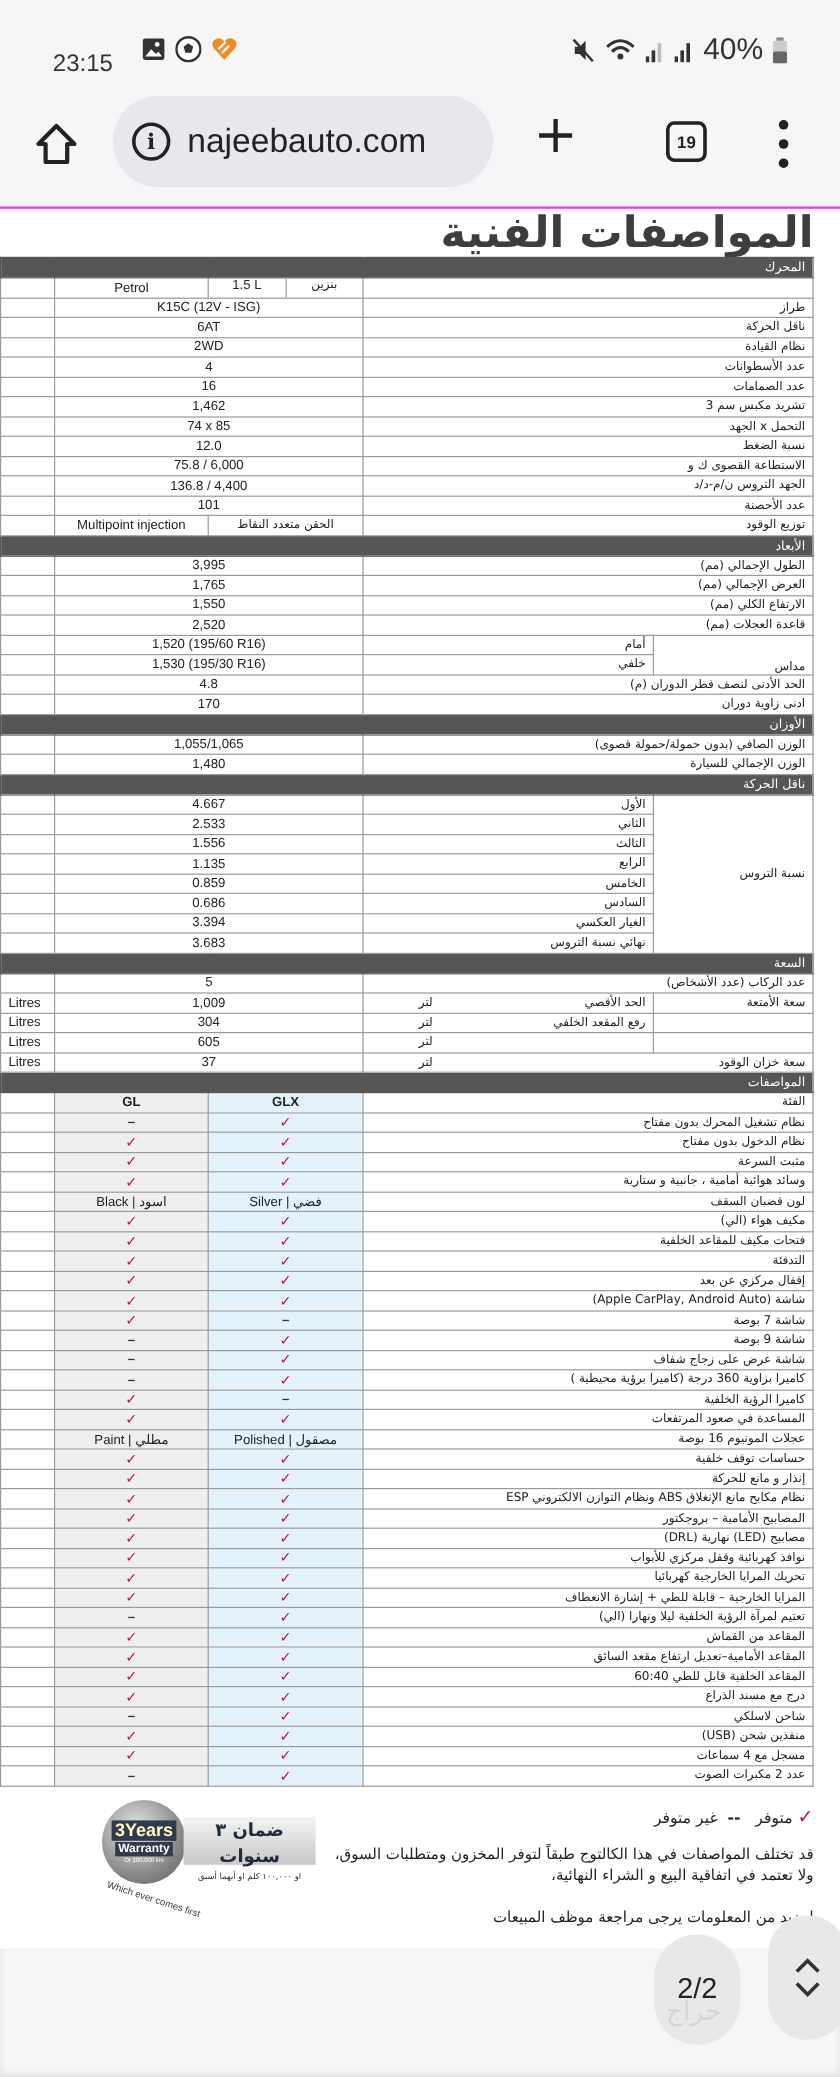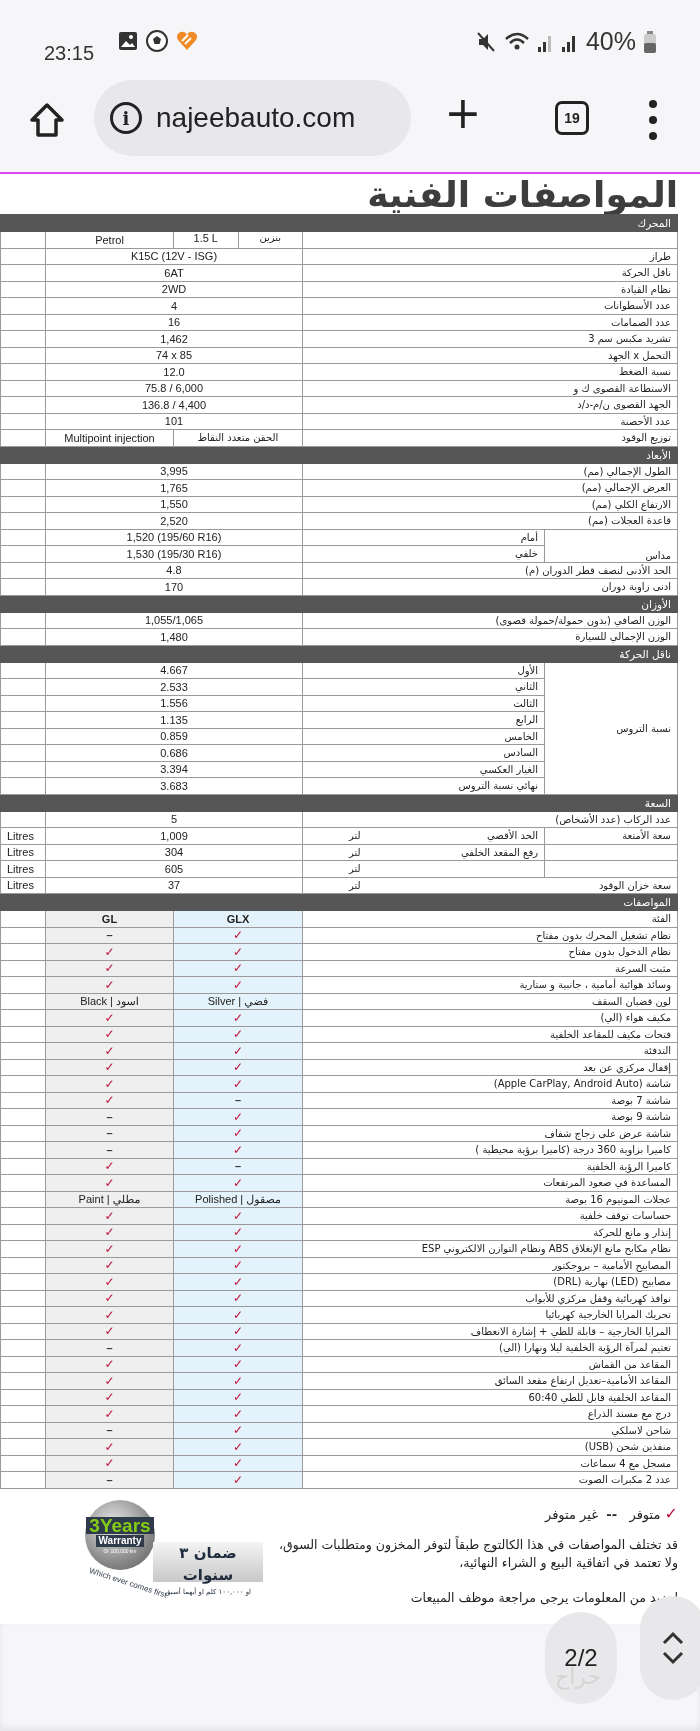--- a/index.html
+++ b/index.html
@@ -33,24 +33,24 @@
   .dash { color: #333; font-weight: bold; }
   .bold { font-weight: bold; }
 
   .footer { position: absolute; left: 0; top: 1320px; width: 700px; height: 130px; }
   .legend { position: absolute; right: 22px; top: 10px; direction: rtl; font-size: 13px; color: #222; font-family: "DejaVu Sans", sans-serif; }
   .legend .check { font-size: 16px; }
   .note { position: absolute; right: 22px; top: 42px; width: 400px; direction: rtl; text-align: right; font-size: 12.5px; line-height: 18px; color: #222; font-family: "DejaVu Sans", sans-serif; }
   .note2 { position: absolute; right: 22px; top: 96px; direction: rtl; font-size: 12.5px; color: #222; font-family: "DejaVu Sans", sans-serif; }
   .warranty { position: absolute; left: 85px; top: 6px; width: 200px; height: 90px; }
   .badge-circle { position: absolute; left: 0; top: 0; width: 70px; height: 70px; border-radius: 50%; background: radial-gradient(circle at 40% 35%, #e8e8e8, #8a8a8a 60%, #5a5a5a); display: flex; flex-direction: column; align-items: center; justify-content: center; }
-  .badge-circle .y { font-family: "Liberation Sans", sans-serif; font-weight: bold; color: #84cc16; background: #2f3a4a; font-size: 19px; padding: 0 3px; line-height: 17px; }
+  .badge-circle .y { font-family: "Liberation Sans", sans-serif; font-weight: bold; color: #fef9c3; background: #2f3a4a; font-size: 15px; padding: 0 3px; line-height: 17px; }
   .badge-circle .w { font-family: "Liberation Sans", sans-serif; font-weight: bold; color: #fff; background: #2f3a4a; font-size: 10px; padding: 0 3px; line-height: 12px; margin-top: 1px; }
   .badge-circle .k { font-family: "Liberation Sans", sans-serif; color: #fff; font-size: 5px; margin-top: 1px; }
-  .badge-plate { position: absolute; left: 68px; top: 14px; width: 110px; height: 40px; background: linear-gradient(#f4f4f4, #c8c8c8); direction: rtl; text-align: center; font-family: "DejaVu Sans", sans-serif; color: #1f2b3d; margin-top: 28px; }
+  .badge-plate { position: absolute; left: 68px; top: 14px; width: 110px; height: 40px; background: linear-gradient(#f4f4f4, #c8c8c8); direction: rtl; text-align: center; font-family: "DejaVu Sans", sans-serif; color: #1f2b3d; }
   .badge-plate .t1 { font-size: 15px; font-weight: bold; line-height: 22px; }
   .badge-plate .t2 { font-size: 7px; line-height: 12px; }
   .badge-arc { position: absolute; left: 6px; top: 66px; font-family: "Liberation Sans", sans-serif; font-size: 8px; color: #2f3a4a; transform: rotate(18deg); transform-origin: left top; }
 
   .navbar { position: absolute; left: 0; top: 1624px; width: 700px; height: 107px; background: #f6f6f9; box-shadow: 0 -3px 6px rgba(0,0,0,0.08) inset; }
   .page-pill { position: absolute; left: 545px; top: -12px; width: 72px; height: 92px; border-radius: 36px; background: #e8e8ea; display: flex; align-items: center; justify-content: center; font-size: 24px; color: #222; font-family: "Liberation Sans", sans-serif; }
   .scroll-pill { position: absolute; left: 640px; top: -28px; width: 66px; height: 104px; border-radius: 33px; background: #e8e8ea; display: flex; flex-direction: column; align-items: center; justify-content: center; gap: 4px; }
   .watermark { position: absolute; left: 555px; top: 40px; font-size: 22px; color: rgba(200,200,200,0.6); font-family: "DejaVu Sans", sans-serif; }
 </style>
 </head>
@@ -189,21 +189,21 @@
           <td class="lbl" colspan="2">نسبة الضغط</td>
         </tr>
         <tr>
           <td></td>
           <td class="val" colspan="2">75.8 / 6,000</td>
           <td class="lbl" colspan="2">الاستطاعة القصوى ك و</td>
         </tr>
         <tr>
           <td></td>
           <td class="val" colspan="2">136.8 / 4,400</td>
-          <td class="lbl" colspan="2">الجهد القصوى ن/م-د/د</td>
+          <td class="lbl" colspan="2">الجهد التروس ن/م-د/د</td>
         </tr>
         <tr>
           <td></td>
           <td class="val" colspan="2">101</td>
           <td class="lbl" colspan="2">عدد الأحصنة</td>
         </tr>
         <tr>
           <td></td>
           <td class="val">Multipoint injection</td>
           <td class="ar">الحقن متعدد النقاط</td>

